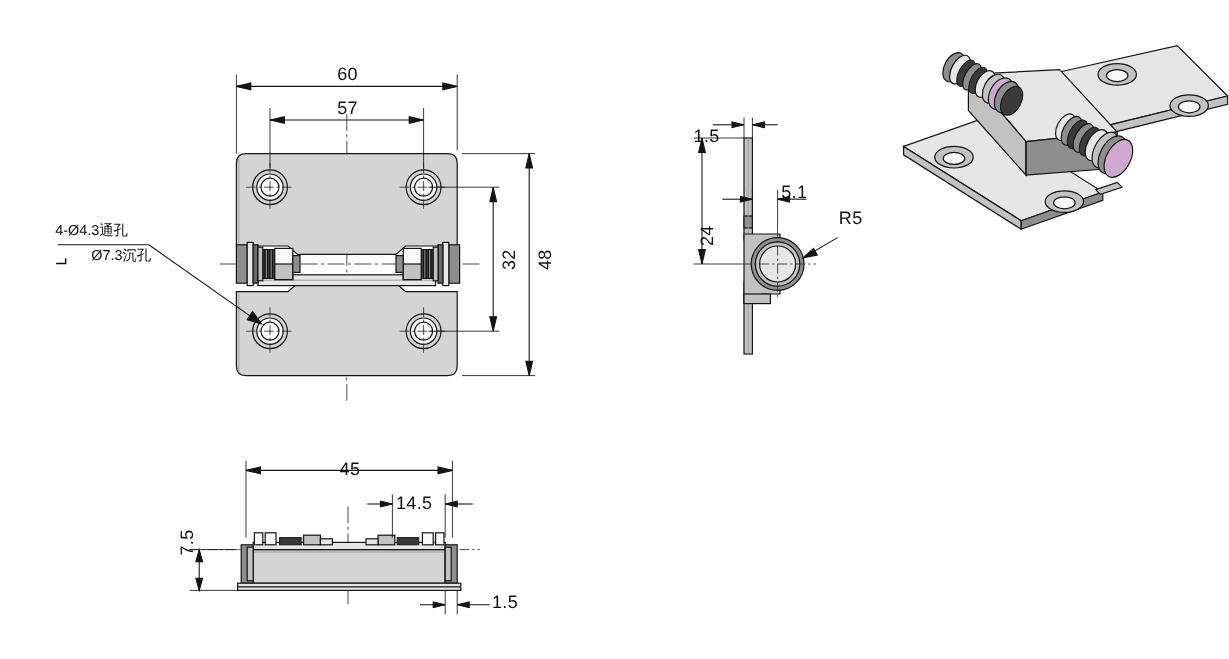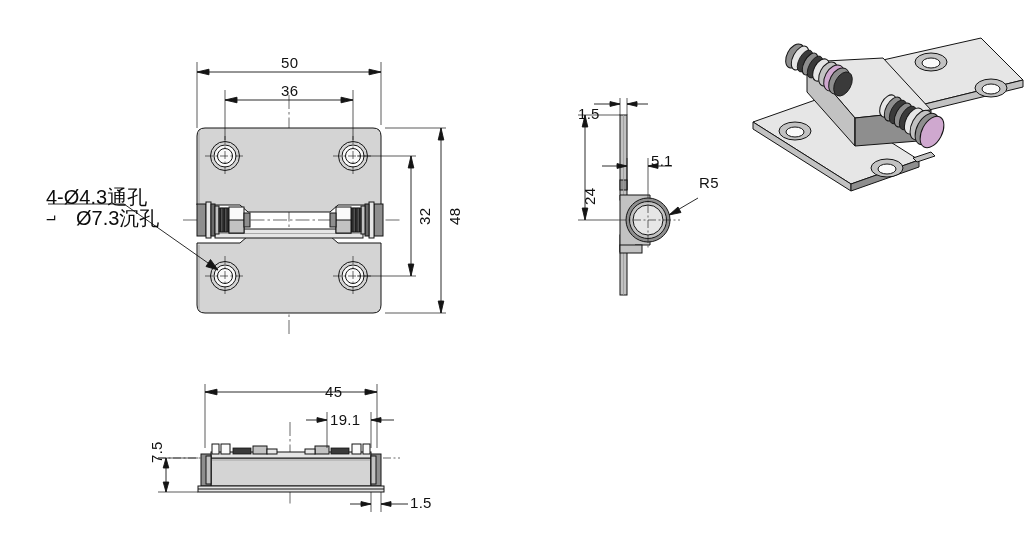--- a/index.html
+++ b/index.html
@@ -28,21 +28,21 @@
     white-space: nowrap;
     letter-spacing: 0.3px;
   }
   .dimtext.vert {
     transform: rotate(-90deg);
     transform-origin: 0 0;
   }
   .notetext {
     position: absolute;
     font-family: "Liberation Sans", "DejaVu Sans", sans-serif;
-    font-size: 20px;
+    font-size: 12px;
     color: #0d0d0d;
     white-space: nowrap;
   }
   svg { display: block; overflow: visible; }
   .ln  { stroke: #141414; stroke-width: 1; fill: none; }
   .lnt { stroke: #141414; stroke-width: 0.8; fill: none; }
   .dim { stroke: #141414; stroke-width: 0.9; fill: none; }
   .ext { stroke: #141414; stroke-width: 0.7; fill: none; }
   .ctr { stroke: #2a2a2a; stroke-width: 0.7; fill: none;
          stroke-dasharray: 14 3 2.5 3; }
@@ -186,22 +186,22 @@
         <path class="dim" style="fill:#141414" d="M 218,270 L 206,266.5 L 210.5,259.5 Z"></path>
         <line class="dim" x1="48" y1="204" x2="124" y2="204"></line>
       </g>
     </svg>
   </div>
 
   <div class="notetext" style="left:46px; top:184px;">4-Ø4.3通孔</div>
   <div class="notetext" style="left:46px; top:206px; font-size:17px;">⨼</div>
   <div class="notetext" style="left:76px; top:205px;">Ø7.3沉孔</div>
 
-  <div class="dimtext" style="left:281px; top:54px;">50</div>
-  <div class="dimtext" style="left:281px; top:82px;">36</div>
+  <div class="dimtext" style="left:281px; top:54px;">60</div>
+  <div class="dimtext" style="left:281px; top:82px;">57</div>
   <div class="dimtext vert" style="left:416px; top:225px;">32</div>
   <div class="dimtext vert" style="left:446px; top:225px;">48</div>
 
   <div class="view" style="left:540px; top:90px; width:220px; height:210px;">
     <svg width="220" height="210" viewBox="0 0 220 210">
 
       <rect class="face-md" x="80" y="25" width="7" height="85"></rect>
       <rect class="face-dk" x="80" y="90" width="7" height="10"></rect>
       <rect class="face-md" x="80" y="145" width="7" height="60"></rect>
       <line class="lnt" x1="83.5" y1="25" x2="83.5" y2="110" style="stroke:#9b9b9b"></line>
@@ -315,22 +315,22 @@
         <line class="ext" x1="271" y1="122" x2="271" y2="142"></line>
         <line class="ext" x1="281" y1="122" x2="281" y2="142"></line>
         <line class="dim" x1="250" y1="134" x2="271" y2="134"></line>
         <line class="dim" x1="281" y1="134" x2="308" y2="134"></line>
         <path class="dim" style="fill:#141414" d="M 271,134 L 261,131.6 L 261,136.4 Z"></path>
         <path class="dim" style="fill:#141414" d="M 281,134 L 291,131.6 L 291,136.4 Z"></path>
       </g>
     </svg>
   </div>
 
-  <div class="dimtext" style="left:283px; top:383px;margin-left:42px;">45</div>
-  <div class="dimtext" style="left:330px; top:411px;">19.1</div>
+  <div class="dimtext" style="left:283px; top:383px;">45</div>
+  <div class="dimtext" style="left:330px; top:411px;">14.5</div>
   <div class="dimtext vert" style="left:148px; top:463px;">7.5</div>
   <div class="dimtext" style="left:410px; top:494px;">1.5</div>
 
   <div class="view" style="left:735px; top:18px; width:290px; height:200px;">
     <svg width="290" height="200" viewBox="0 0 290 200">
 
       <path class="face-lt" d="M 148,42 L 246,20 L 288,62 L 190,86 Z"></path>
       <path class="face-md" d="M 190,86 L 288,62 L 288,69 L 190,93 Z"></path>
       <path class="face-dk" d="M 148,42 L 190,86 L 190,93 L 148,49 Z"></path>
 

